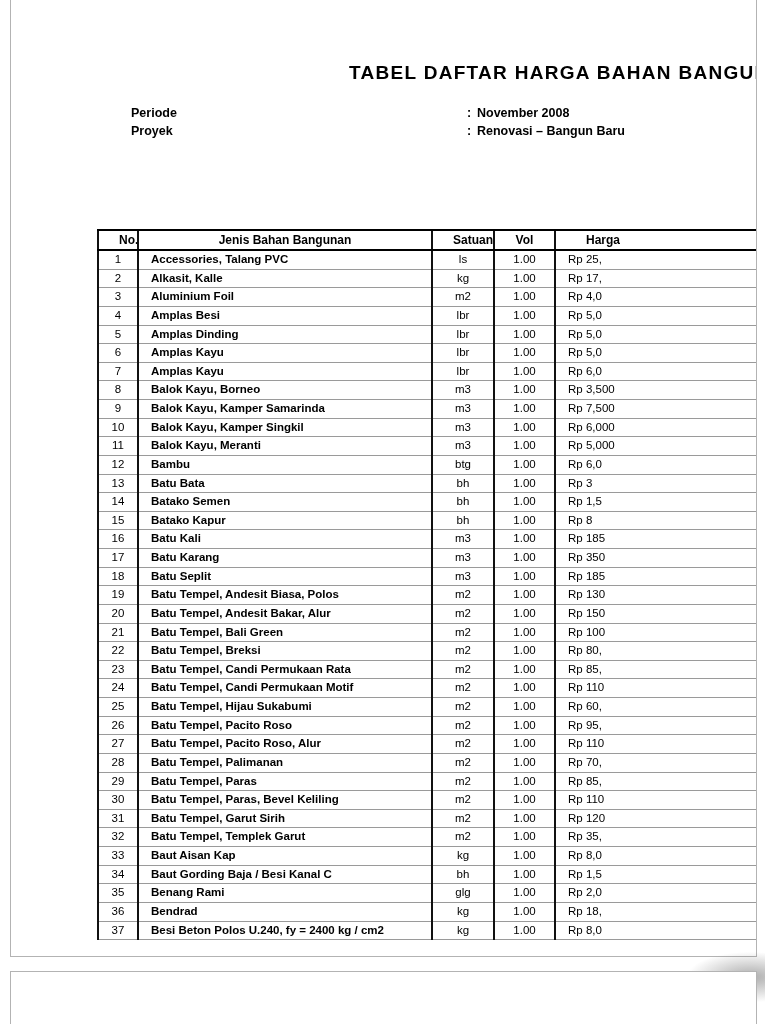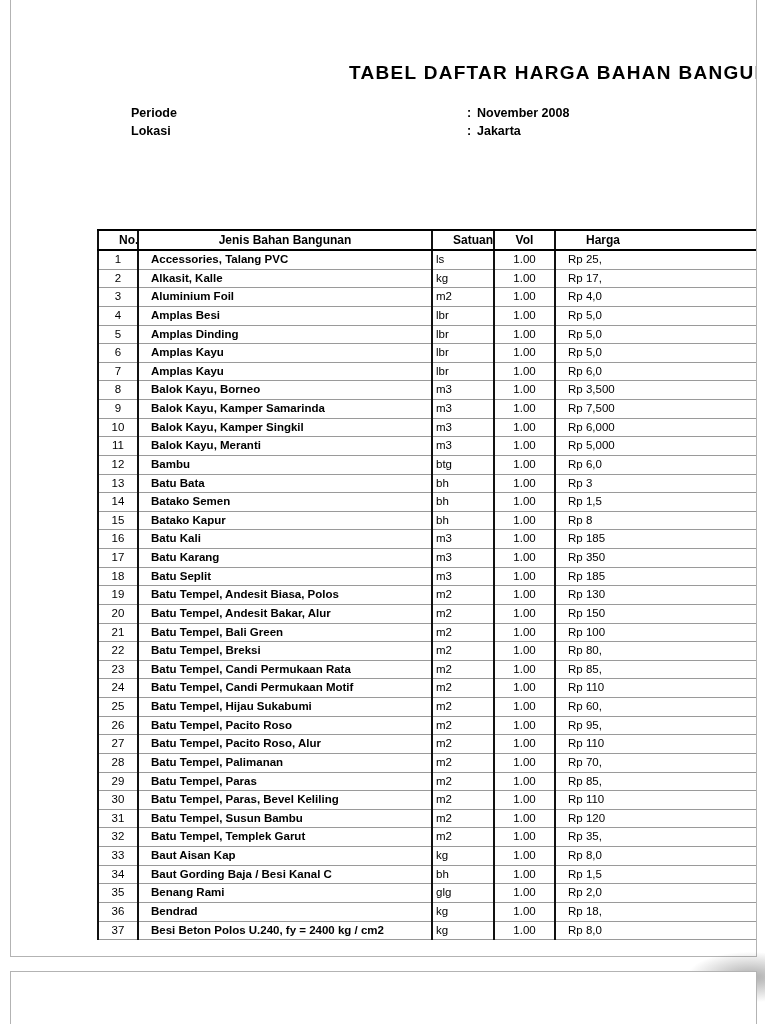--- a/index.html
+++ b/index.html
@@ -42,39 +42,39 @@
     border-left:2px solid #111; overflow:hidden; white-space:nowrap;
   }
   .price-table thead th {
     border-top:2.5px solid #000; border-bottom:2.5px solid #000;
     height:20px; font-size:12px; font-weight:bold; text-align:center; padding:0 20px;
   }
   .price-table thead th.h-harga { text-align:left; padding-left:30px; }
   .price-table td { height:17.62px; line-height:17.62px; border-bottom:1px solid #9a9a9a; padding:0 3px; }
   td.c-no     { text-align:center; }
   td.c-name   { font-weight:bold; padding-left:12px; }
-  td.c-satuan { text-align:left; }
+  td.c-satuan { text-align:center; }
   td.c-vol    { text-align:center;margin-left:40px; }
   td.c-harga  { padding-left:12px; }
 </style>
 </head>
 <body>
 
 <div class="viewer">
 
   <div class="page page-1">
 
     <h1 class="doc-title">TABEL DAFTAR HARGA BAHAN BANGUNAN</h1>
 
     <div class="meta">
       <div class="meta-row">
         <span class="meta-label">Periode</span><span class="meta-sep">:</span><span class="meta-value">November 2008</span>
       </div>
       <div class="meta-row">
-        <span class="meta-label">Lokasi</span><span class="meta-sep">:</span><span class="meta-value">Jakarta</span>
+        <span class="meta-label">Proyek</span><span class="meta-sep">:</span><span class="meta-value">Renovasi – Bangun Baru</span>
       </div>
     </div>
 
     <table class="price-table">
       <colgroup>
         <col style="width:40px">
           <col style="width:294px">
           <col style="width:62px">
           <col style="width:61px">
           <col style="width:243px">
@@ -324,21 +324,21 @@
   <tr class="price-row">
     <td class="c-no">30</td>
     <td class="c-name">Batu Tempel, Paras, Bevel Keliling</td>
     <td class="c-satuan">m2</td>
     <td class="c-vol">1.00</td>
     <td class="c-harga">Rp 110</td>
   </tr>
 
   <tr class="price-row">
     <td class="c-no">31</td>
-    <td class="c-name">Batu Tempel, Susun Bambu</td>
+    <td class="c-name">Batu Tempel, Garut Sirih</td>
     <td class="c-satuan">m2</td>
     <td class="c-vol">1.00</td>
     <td class="c-harga">Rp 120</td>
   </tr>
 
   <tr class="price-row">
     <td class="c-no">32</td>
     <td class="c-name">Batu Tempel, Templek Garut</td>
     <td class="c-satuan">m2</td>
     <td class="c-vol">1.00</td>

